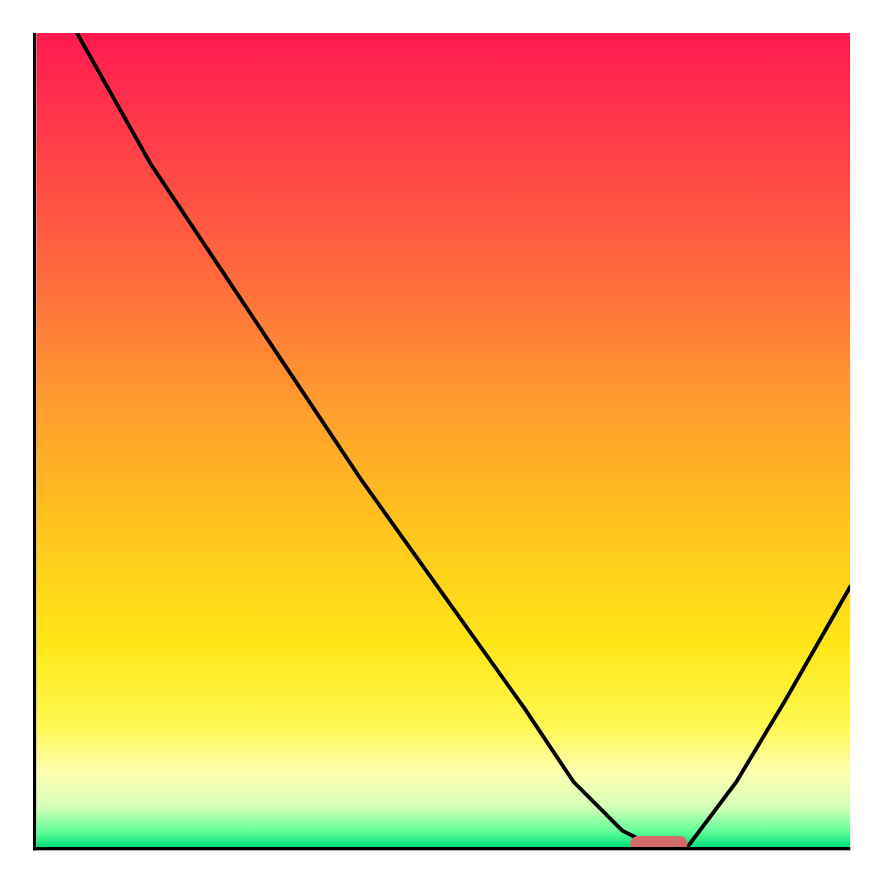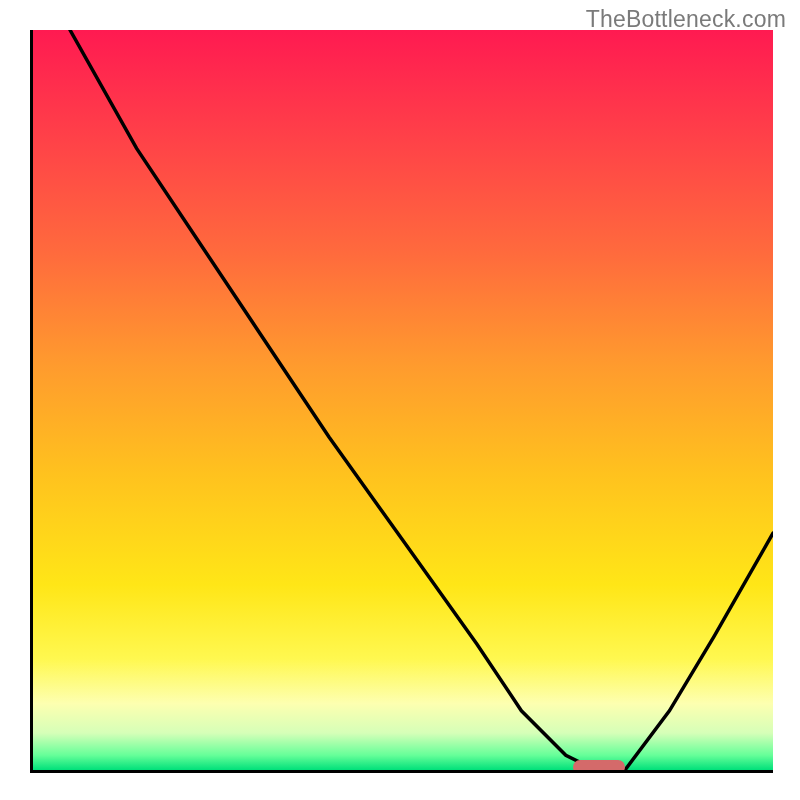--- a/index.html
+++ b/index.html
@@ -63,21 +63,20 @@
     height: 14px;
     border-radius: 7px;
     background: #d46a6a;
   }
 </style>
 </head>
 <body>
 
 <div class="canvas">
 
-  <div class="watermark">TheBottleneck.com</div>
 
   <div class="plot-area">
     <div class="gradient"></div>
 
     <svg class="curve" viewBox="0 0 740 740" preserveAspectRatio="none">
       <path id="curve-path" fill="none" stroke="#000" stroke-width="3.5" stroke-linecap="round" d="M37.0 0.0 L103.6 118.4 L162.8 207.2 L222.0 296.0 L296.0 407.0 L370.0 510.6 L444.0 614.2 L488.4 680.8 L532.8 725.2 L562.4 740.0 L592.0 740.0 L636.4 680.8 L680.8 606.8 L740.0 503.2"></path>
     </svg>
 
     <div id="opt-marker" class="marker" style="left: 540.2px; width: 51.8px; top: 730px;"></div>
   </div>

